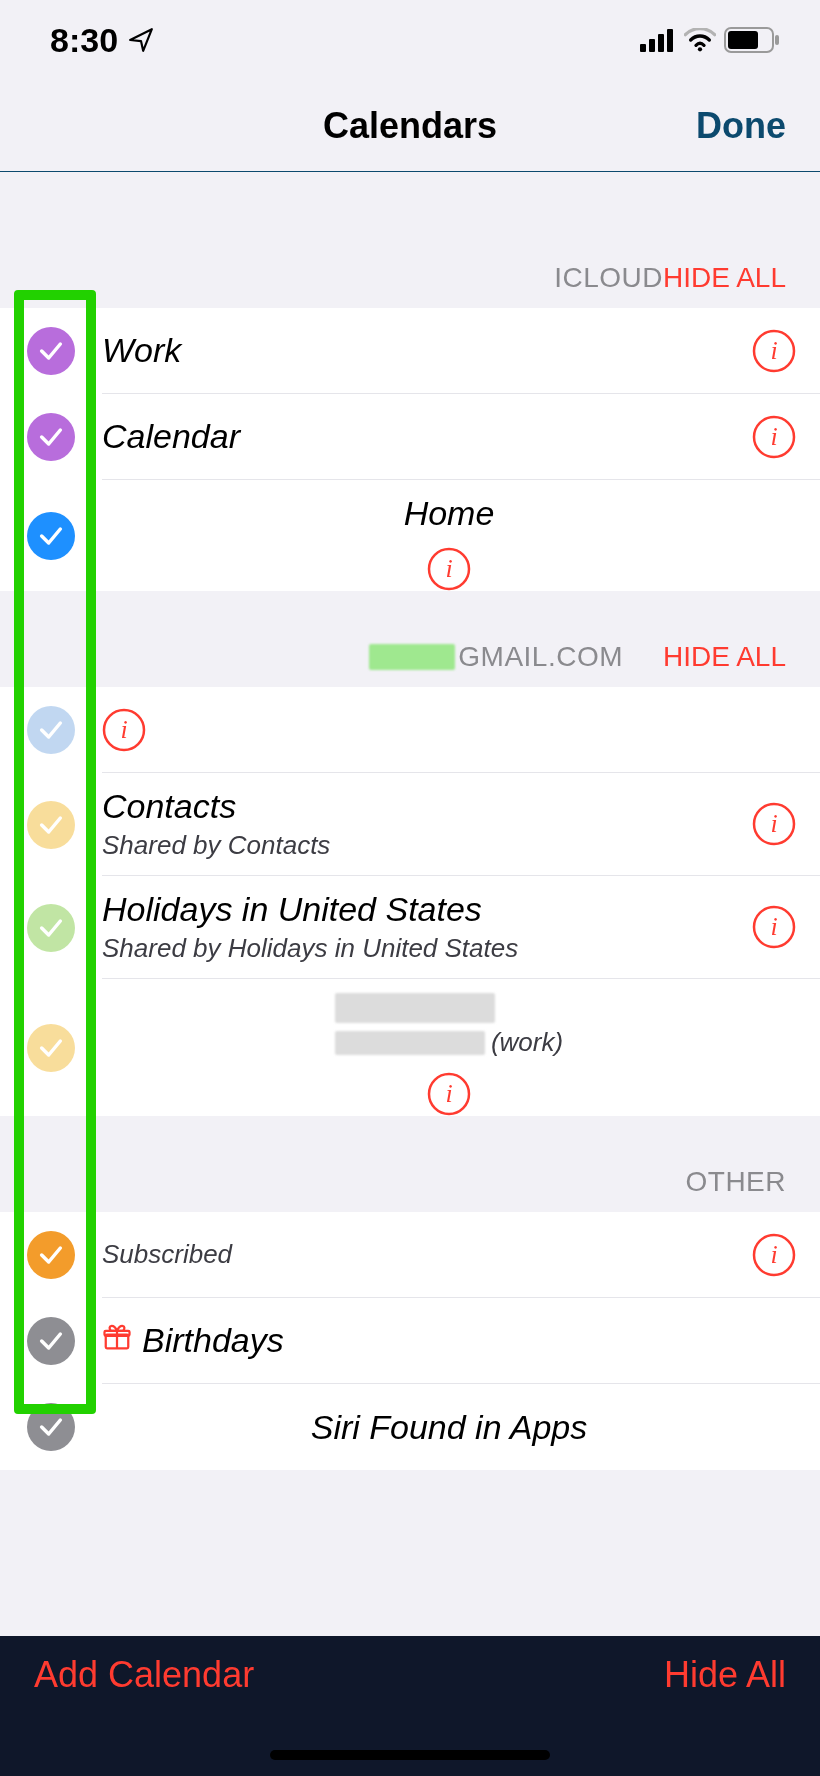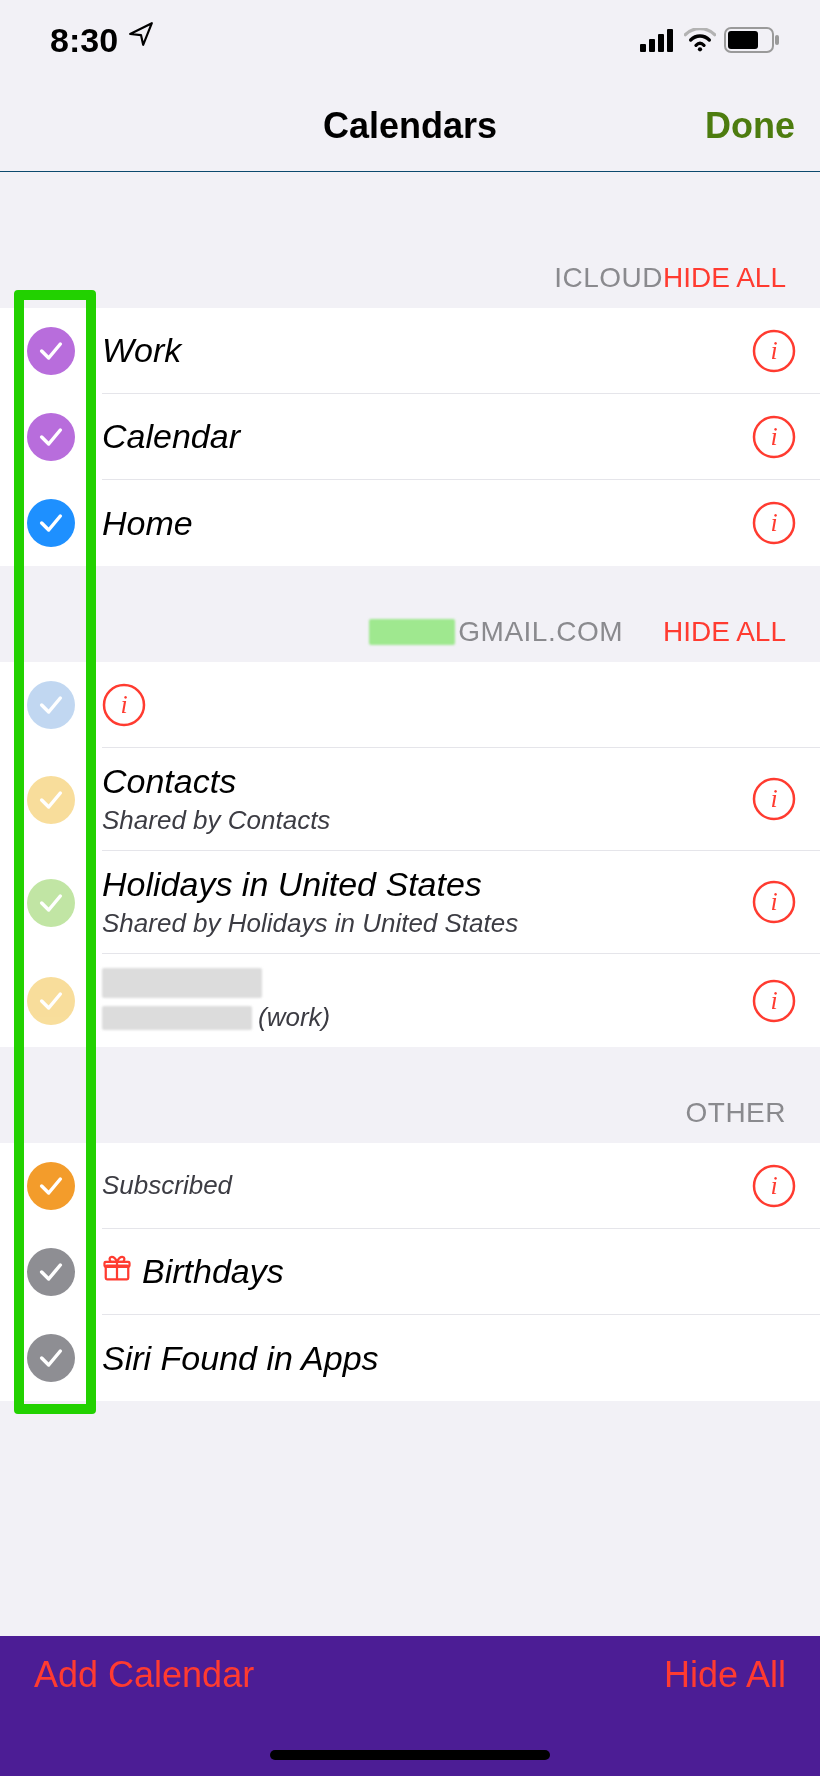--- a/index.html
+++ b/index.html
@@ -16,21 +16,21 @@
   
   .status-bar {
     height: 80px;
     display: flex;
     align-items: center;
     justify-content: space-between;
     padding: 0 40px 0 50px;
     font-size: 34px;
     font-weight: 600;
   }
-  .status-left { display: flex; align-items: flex-start; gap: 10px; }
+  .status-left { display: flex; align-items: center; gap: 10px; }
   .status-right { display: flex; align-items: center; gap: 8px; }
   .status-right svg { display: block; }
 
   
   .nav-header {
     height: 92px;
     border-bottom: 1px solid #0c4a6e;
     display: flex;
     align-items: center;
     position: relative;
@@ -38,24 +38,24 @@
   .nav-title {
     position: absolute;
     left: 0; right: 0;
     text-align: center;
     font-size: 36px;
     font-weight: 700;
     color: #000;
   }
   .nav-done {
     margin-left: auto;
-    padding-right: 25px;
+    padding-right: 34px;
     font-size: 36px;
     font-weight: 600;
-    color: #4d7c0f;
+    color: #0c4a6e;
     position: relative;
     z-index: 2;
   }
 
   
   .section-header {
     display: flex;
     align-items: flex-end;
     justify-content: flex-end;
     padding: 0 34px 14px 34px;
@@ -109,21 +109,21 @@
   .check.faded { opacity: 0.55; }
 
   .row-body {
     flex: 1;
     border-bottom: 1px solid #e5e5ea;
     min-height: 86px;
     display: flex;
     align-items: center;
     padding-right: 24px;
   }
-  .row:last-child .row-body { border-bottom: none; }
+  .row:last-child .row-body { border-bottom: none; flex-direction: column; }
   .row-text {
     flex: 1;
     display: flex;
     flex-direction: column;
     justify-content: center;
     gap: 4px;
     padding: 14px 0;
   }
   .row-title {
     font-size: 34px;
@@ -151,21 +151,21 @@
   .toolbar {
     position: absolute;
     bottom: 0; left: 0; right: 0;
     height: 140px;
     display: flex;
     justify-content: space-between;
     align-items: flex-start;
     padding: 18px 34px 0 34px;
     font-size: 36px;
     color: #ff3b30;
-    background: #4c1d95;
+    background: #0f172a;
   }
 
   
   .home-indicator {
     position: absolute;
     bottom: 16px;
     left: 50%;
     transform: translateX(-50%);
     width: 280px; height: 10px;
     background: #000;

